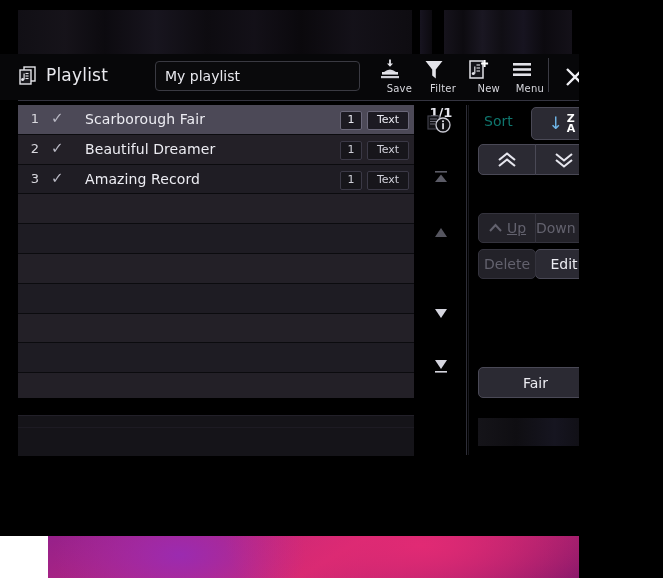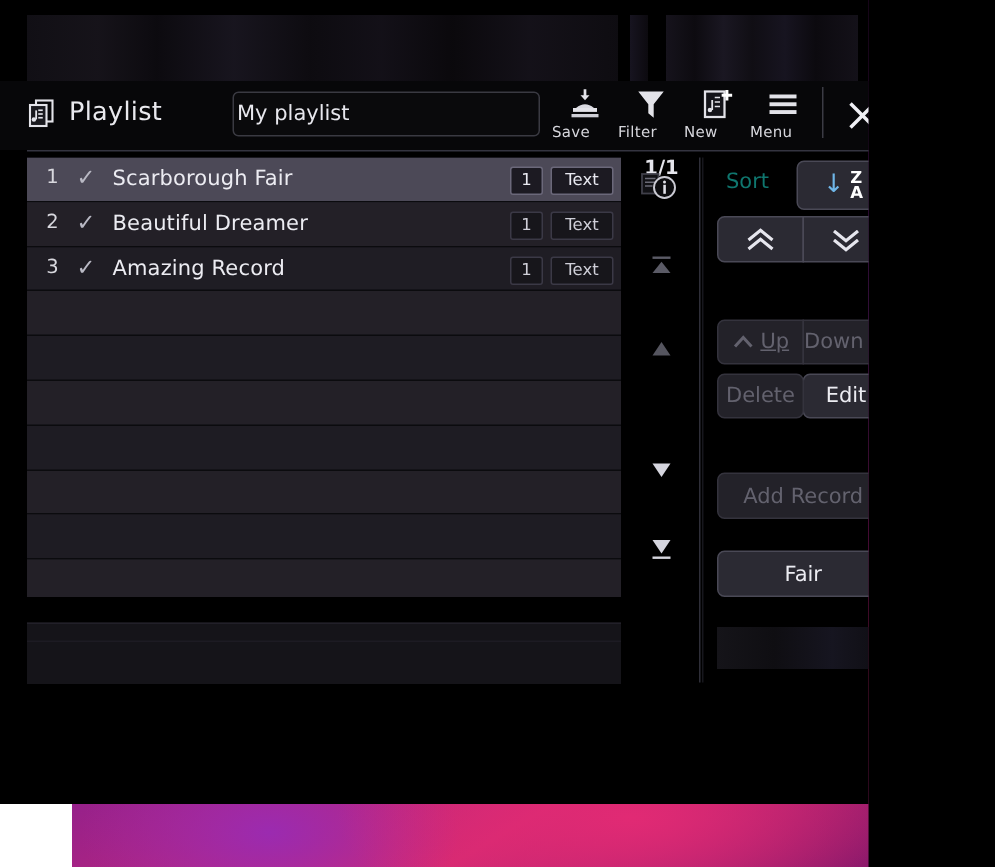--- a/index.html
+++ b/index.html
@@ -57,28 +57,28 @@
   .hdr-icon{
     position:absolute;left:16px;top:64px;width:24px;height:24px;
   }
   .hdr-title{
     position:absolute;left:46px;top:65px;
     font-size:17px;color:#e9e9ee;letter-spacing:.2px;
   }
   .name-field{
     position:absolute;left:155px;top:61px;width:205px;height:30px;
     background:#0a0a0c;border:1px solid #3a3a42;border-radius:4px;
-    color:#e8e8ee;font-size:14px;line-height:29px;padding-left:2px;
+    color:#e8e8ee;font-size:14px;line-height:29px;padding-left:9px;
     box-sizing:border-box;
   }
   .hdr-sep{
     position:absolute;left:18px;top:100px;width:576px;height:1px;background:#343440;
   }
   .tool{
-    position:absolute;top:58px;width:44px;height:40px;text-align:left;cursor:default;
+    position:absolute;top:58px;width:44px;height:40px;text-align:right;cursor:default;
   }
   .tool .glyph{display:block;height:24px;}
   .tool .lbl{display:block;font-size:10px;color:#d6d6dc;margin-top:1px;letter-spacing:.2px;}
   .tool-save{left:368px;}
   .tool-filter{left:412px;}
   .tool-new{left:456px;}
   .tool-menu{left:500px;}
   .vdiv{position:absolute;left:548px;top:58px;width:1px;height:34px;background:#3b3b44;}
   .tool-close{
     position:absolute;left:558px;top:60px;width:34px;height:34px;text-align:center;
@@ -99,21 +99,21 @@
   .row.empty{background:#232027;}
   .row.empty.alt{background:#1e1c23;}
   .r-num{
     position:absolute;left:9px;top:6px;width:16px;text-align:center;
     font-size:13px;color:#d8d8de;
   }
   .r-check{
     position:absolute;left:33px;top:4px;font-size:15px;color:#b9b9c4;
   }
   .r-title{
-    position:absolute;left:57px;top:6px;font-size:14px;color:#ececf2;letter-spacing:.1px;
+    position:absolute;left:67px;top:6px;font-size:14px;color:#ececf2;letter-spacing:.1px;
   }
   .r-badge1{
     position:absolute;right:52px;top:6px;width:20px;height:17px;
     background:#17161b;border:1px solid #3b3946;border-radius:2px;
     font-size:11px;color:#cfcfd8;text-align:center;line-height:16px;
   }
   .r-badge2{
     position:absolute;right:5px;top:6px;width:40px;height:17px;
     background:#17161b;border:1px solid #3b3946;border-radius:2px;
     font-size:11px;color:#cfcfd8;text-align:center;line-height:16px;
@@ -403,25 +403,20 @@
           <span class="t">Edit</span>
         </div>
       </div>
 
       <div class="btn btn-del dis">
         <div class="flexcenter">
           <span class="t">Delete</span>
         </div>
       </div>
 
-      <div class="btn btn-add dis">
-        <div class="flexcenter">
-          <span class="t">Add Record</span>
-        </div>
-      </div>
 
       <div class="btn btn-load">
         <div class="flexcenter">
           <span class="t">Fair</span>
         </div>
       </div>
 
       <div class="btn-ghost"></div>
     </div>
 

